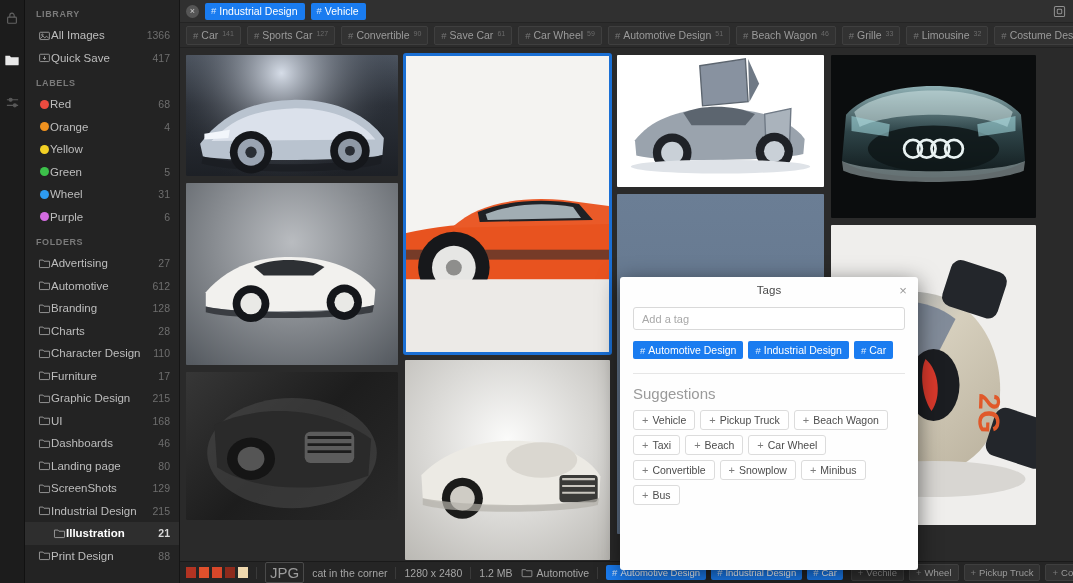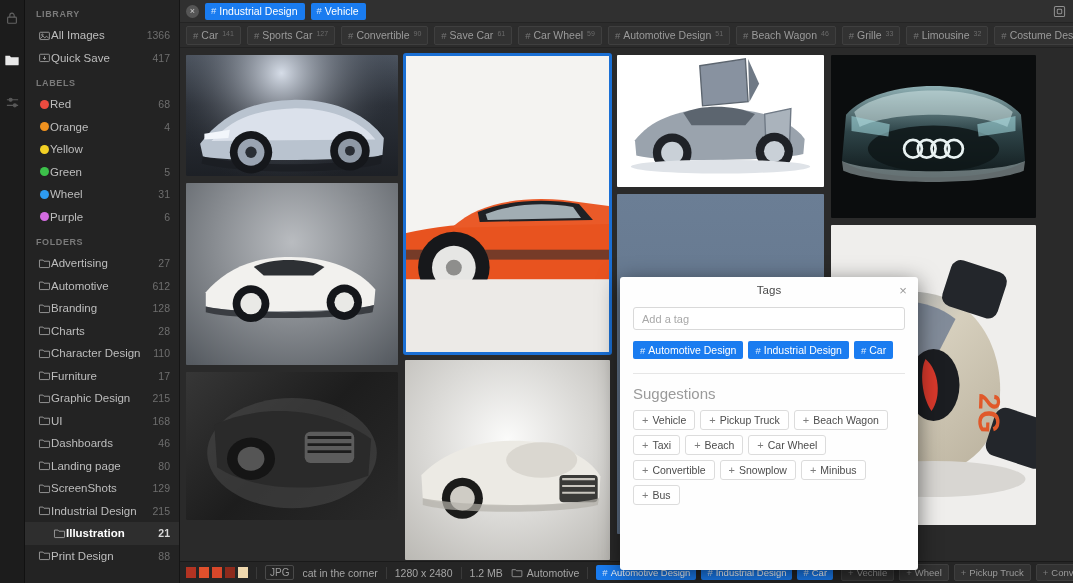--- a/index.html
+++ b/index.html
@@ -162,21 +162,21 @@
     display: flex; align-items: center;
     padding: 0 6px; gap: 8px;
     flex: none;
     overflow: hidden;
   }
   .swatches { display: flex; gap: 3px; align-items: center; }
   .sw { width: 10px; height: 11px; }
   .sb-sep { width: 1px; height: 12px; background: #3a3a3a; flex: none; }
   .chip-type {
     border: 1px solid #4a4a4a; color: #9c9c9c;
-    font-size: 10px; padding: 1px 4px; border-radius: 2px;
+    font-size: 15px; padding: 1px 4px; border-radius: 2px;
   }
   .sb-text { font-size: 10.5px; color: #a5a5a5; white-space: nowrap; }
   .sb-folder { display: flex; align-items: center; gap: 4px; }
   .pill-blue.sm { font-size: 9.5px; padding: 2px 6px; }
   .pill-ghost.sm { font-size: 9.5px; padding: 2px 6px; }
   .pill-ghost.sm .plus { opacity: .7; }
 
   
   .tags-pop {
     position: absolute;

